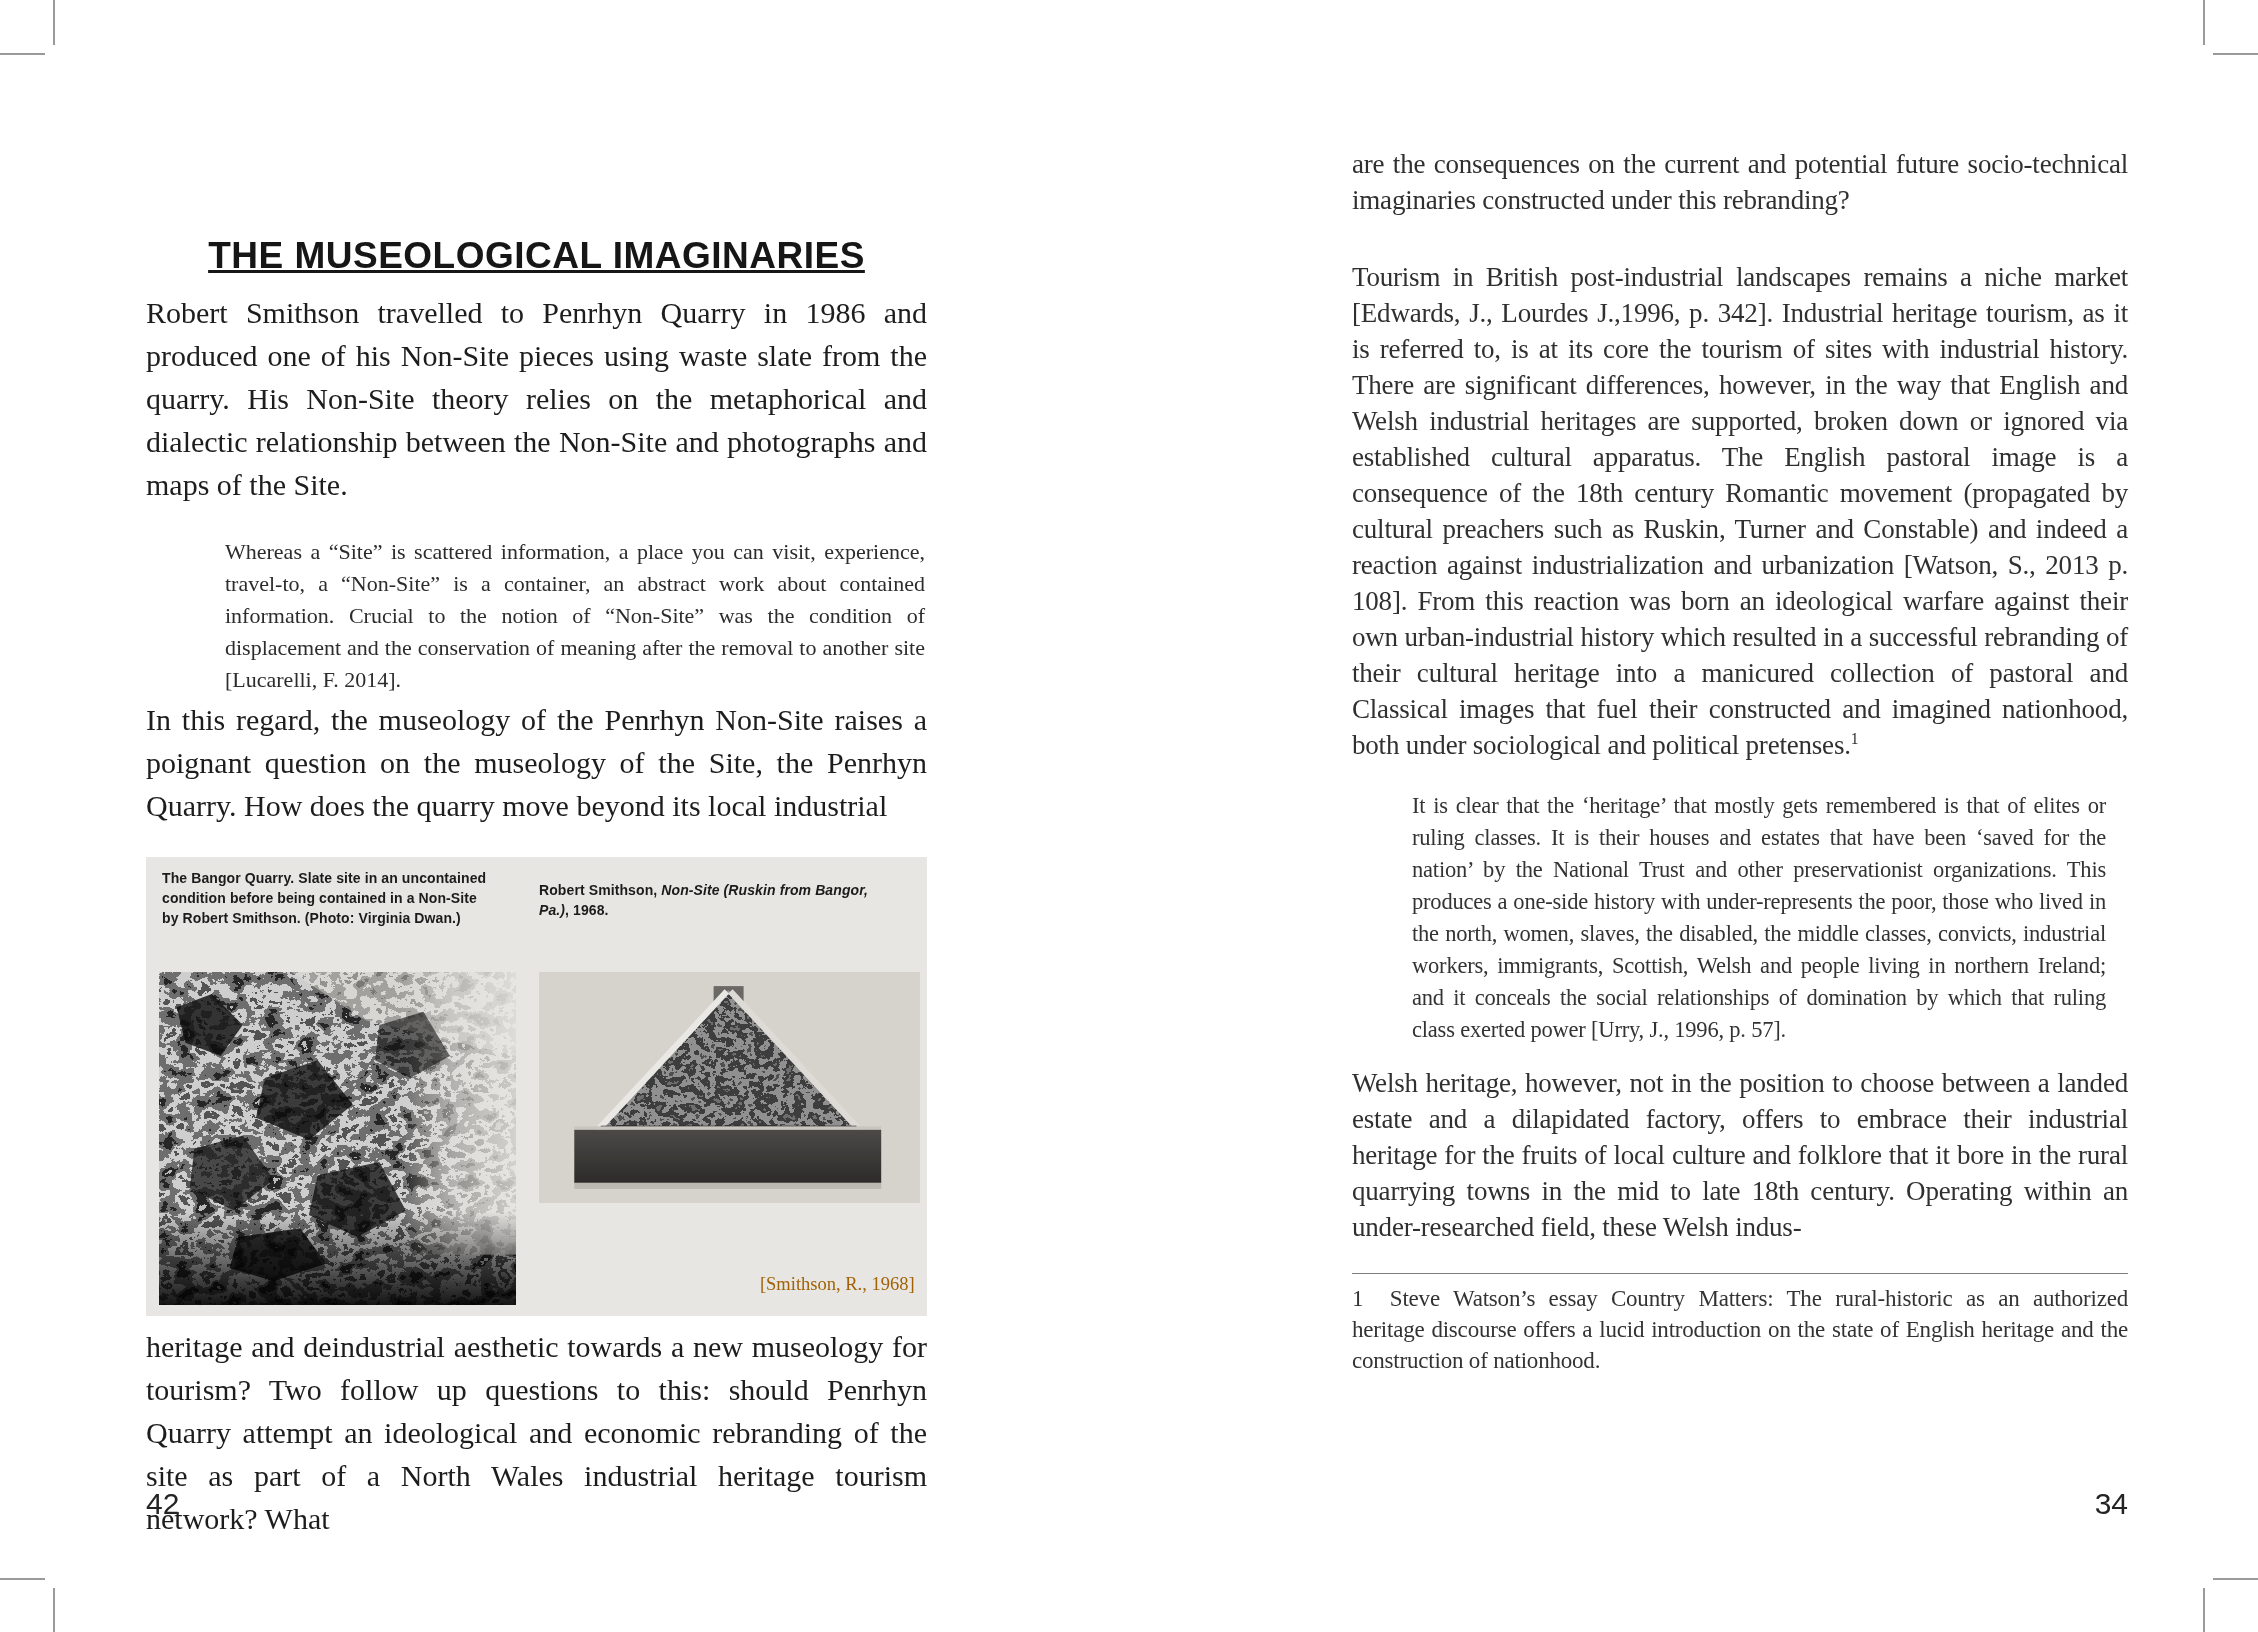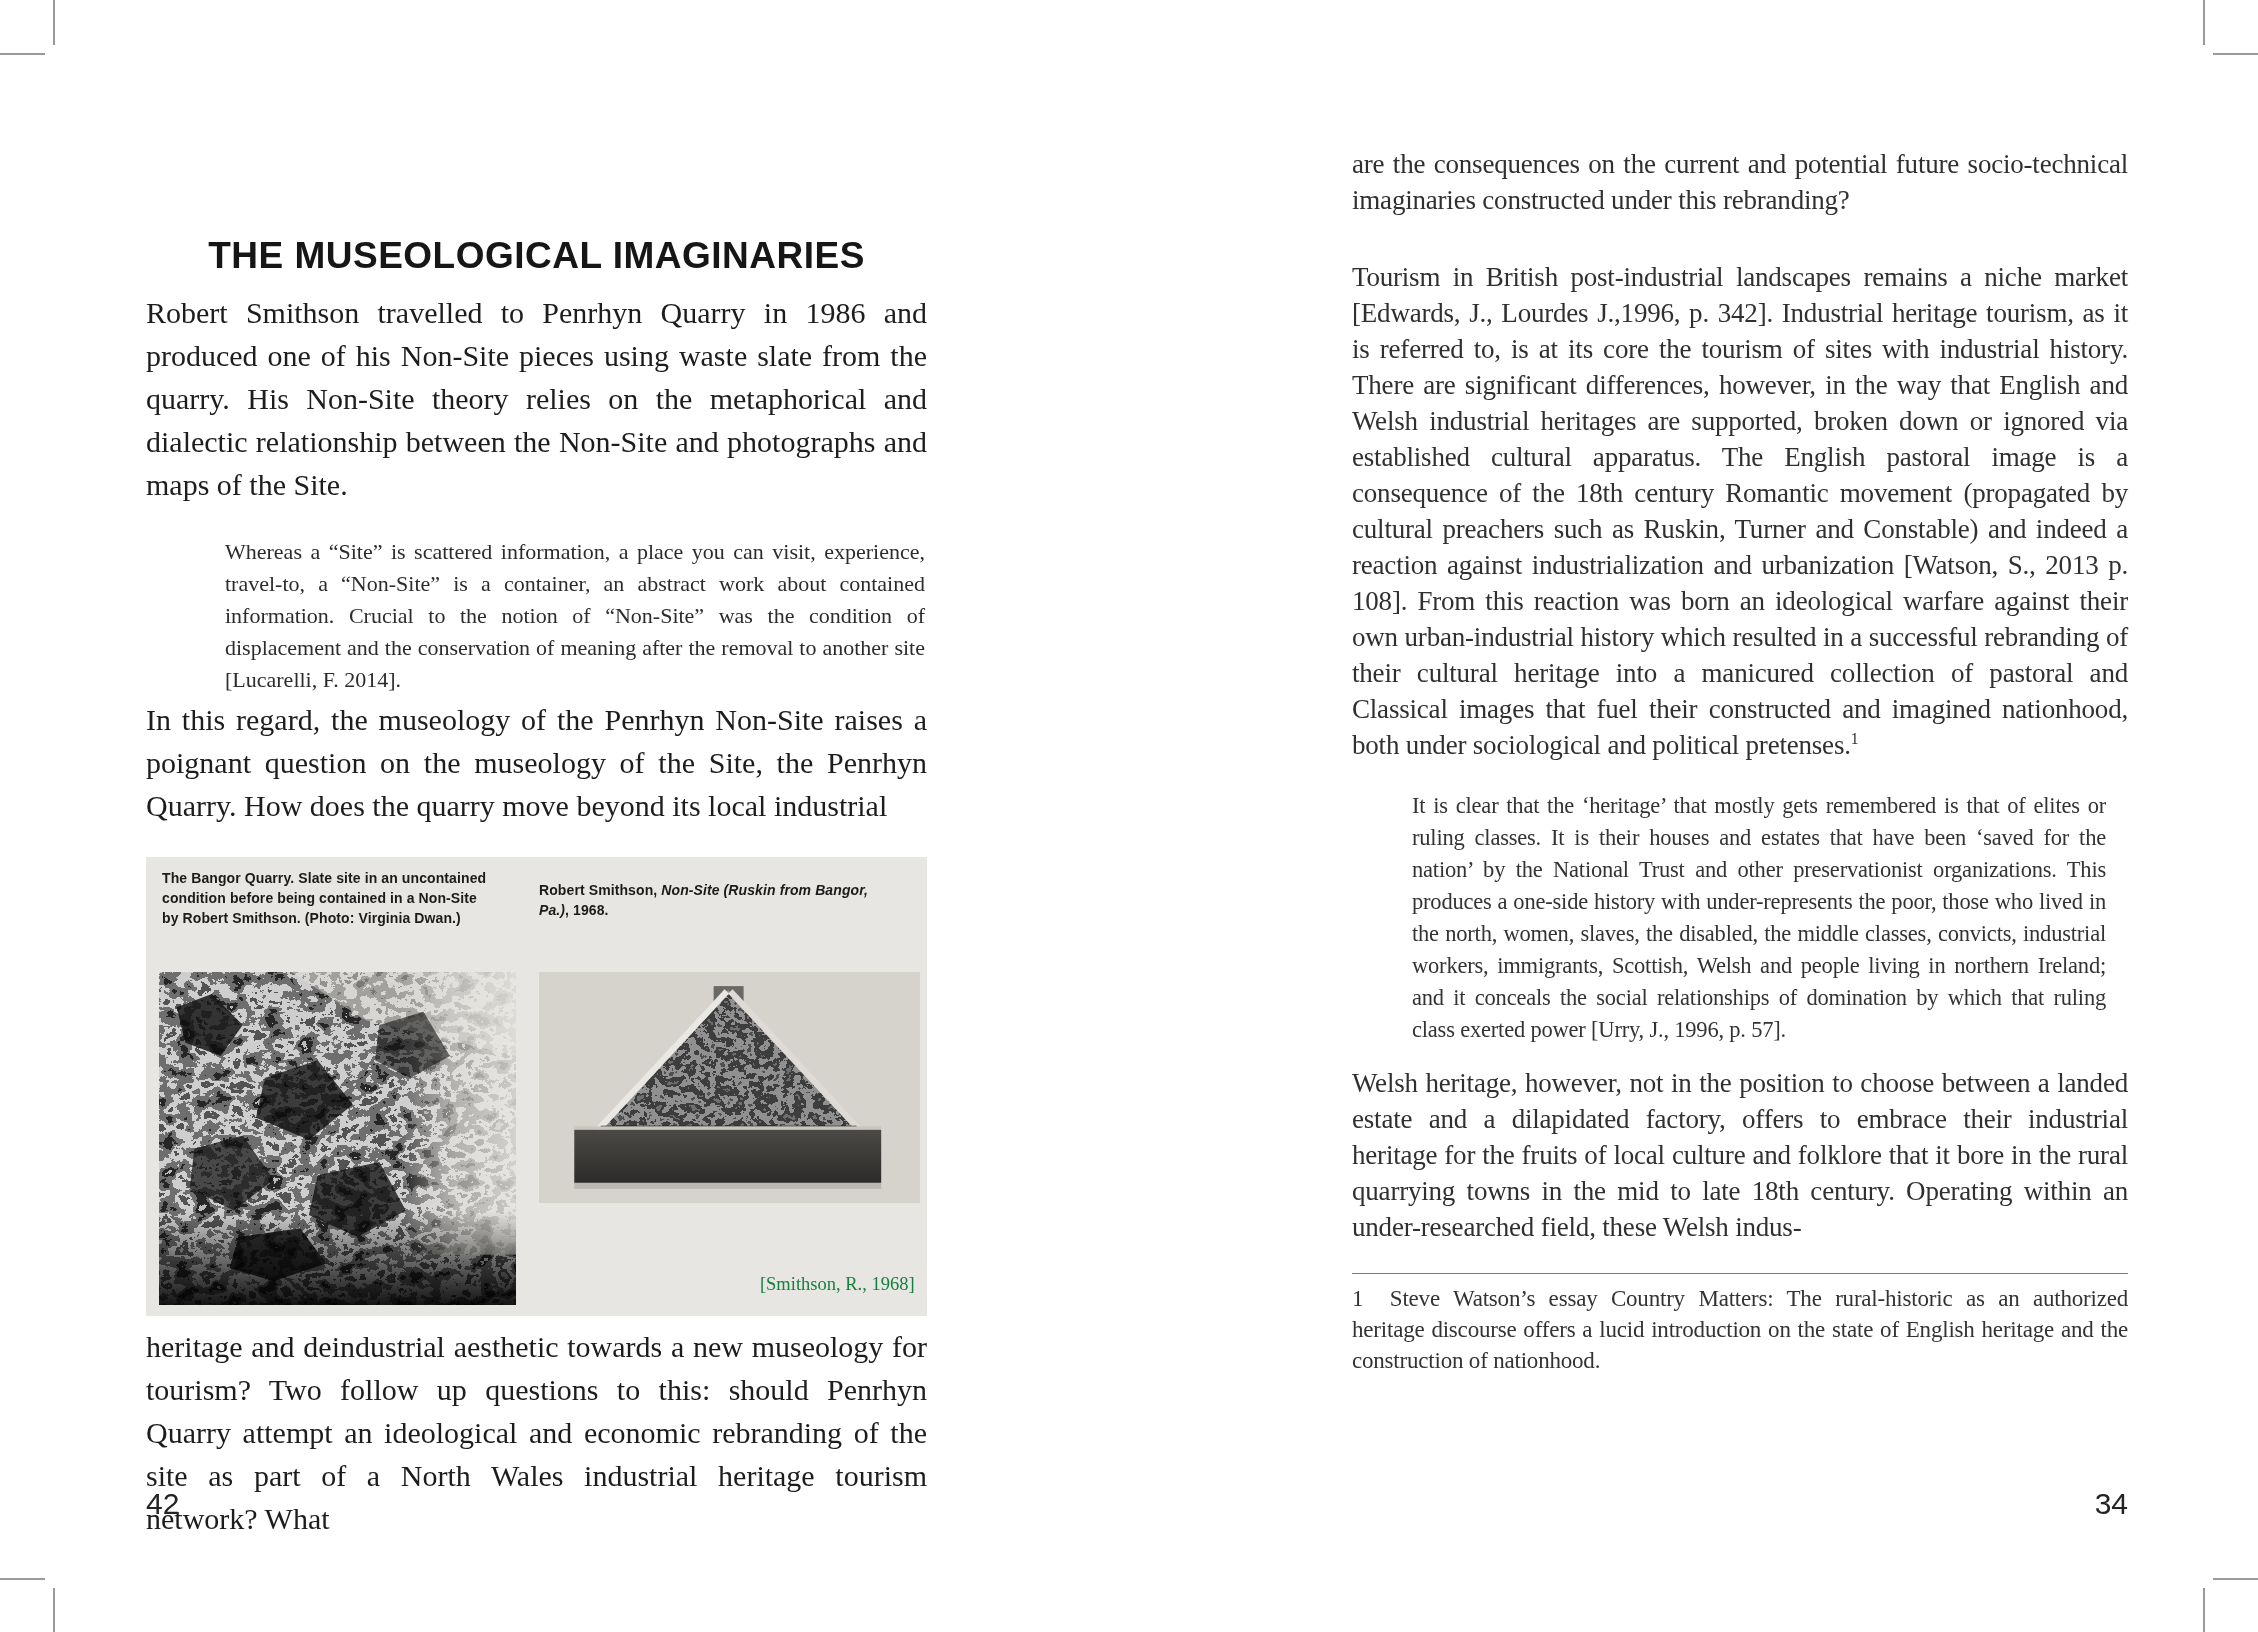--- a/index.html
+++ b/index.html
@@ -18,21 +18,21 @@
   .cm.br-v{right:53px;bottom:0;width:1.8px;height:45px;}
   .cm.br-h{right:0;bottom:53px;width:45px;height:1.8px;}
   
   .page{position:absolute;top:0;height:1633px;}
   .page-left{left:146px;width:781px;}
   .page-right{left:1352px;width:776px;}
   
   .chapter-title{
     margin-top:233px;text-align:center;
     font-family:"Liberation Sans",sans-serif;font-weight:700;
-    font-size:37px;line-height:46px;letter-spacing:0.5px;color:#161616;
+    font-size:37px;line-height:46px;letter-spacing:0.5px;color:#161616;text-decoration:underline;
   }
   .body-l{
     font-size:30px;line-height:43px;text-align:justify;color:#1d1d1d;
   }
   .para1-l{margin-top:12.4px;}
   .quote-l{
     margin:3.5px 0 0 79px;width:700px;
     font-size:22px;line-height:32px;text-align:justify;color:#2c2c2c;
   }
   .para2-l{margin-top:1.8px;}
@@ -49,21 +49,21 @@
   }
   .cap-left{left:16px;top:10.6px;width:371px;}
   .cap-left div{white-space:nowrap;}
   .cap-right{left:393px;top:23px;width:379px;}
   .cap i{font-style:italic;}
   .photo{position:absolute;display:block;}
   .photo-left{left:13.2px;top:115px;width:357px;height:333px;}
   .photo-right{left:393px;top:115px;width:381px;height:231px;}
   .fig-credit{
     position:absolute;right:12.4px;bottom:21px;
-    font-family:"Liberation Serif",serif;font-size:18.5px;color:#15803d;
+    font-family:"Liberation Serif",serif;font-size:18.5px;color:#a16207;
   }
   
   .body-r{
     font-size:27px;line-height:36px;text-align:justify;
     color:#303030;letter-spacing:-0.2px;
   }
   .para1-r{margin-top:146px;}
   .para2-r{margin-top:41px;}
   .quote-r{
     margin:23px 22px 0 60px;

